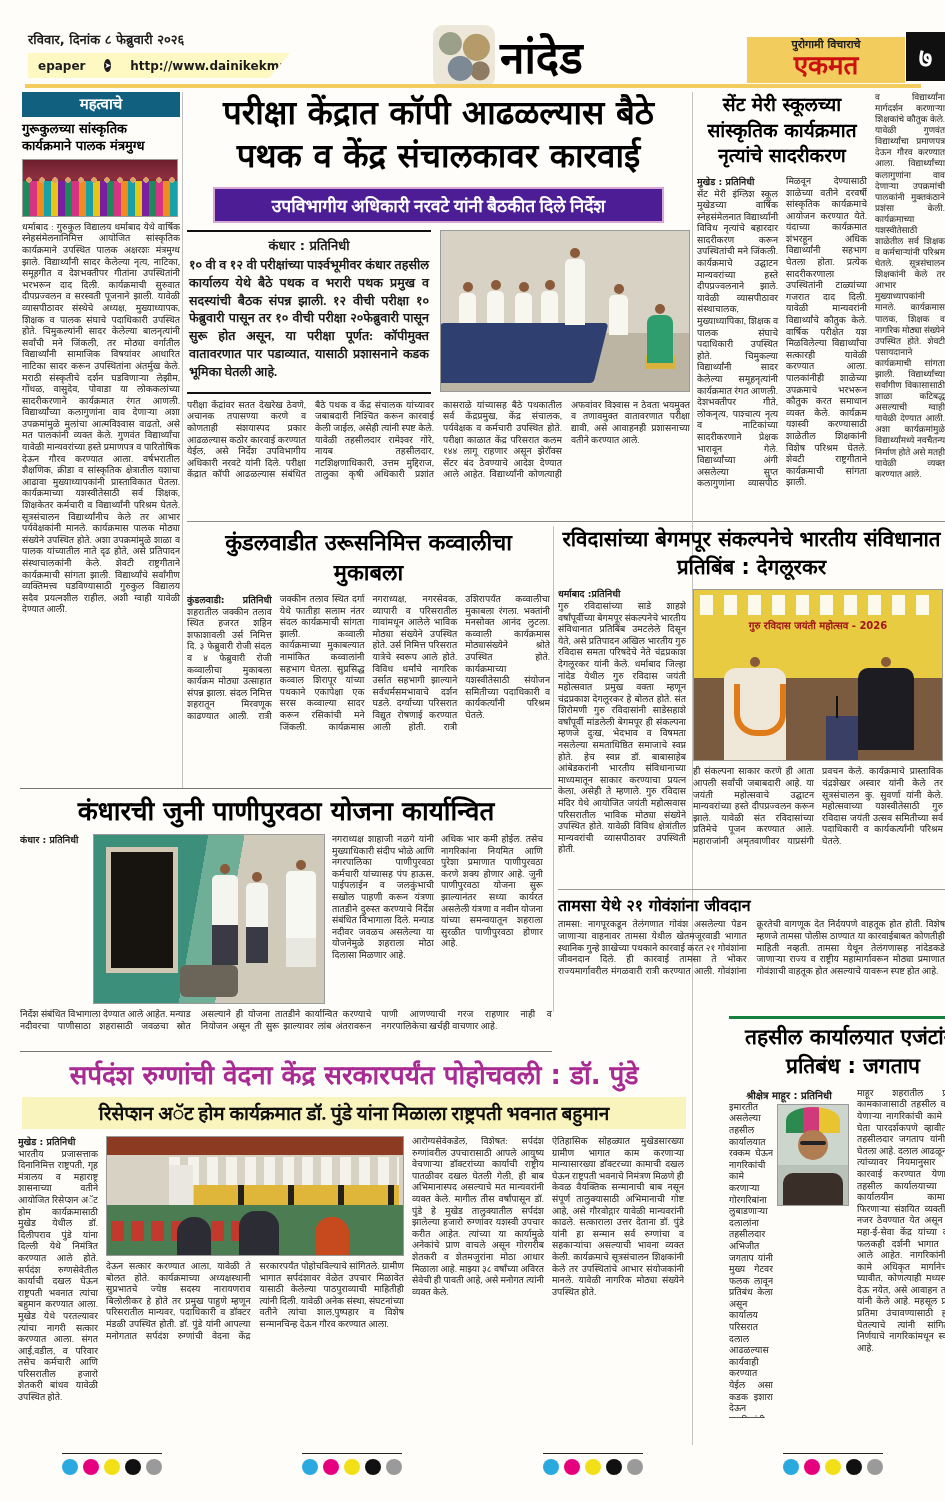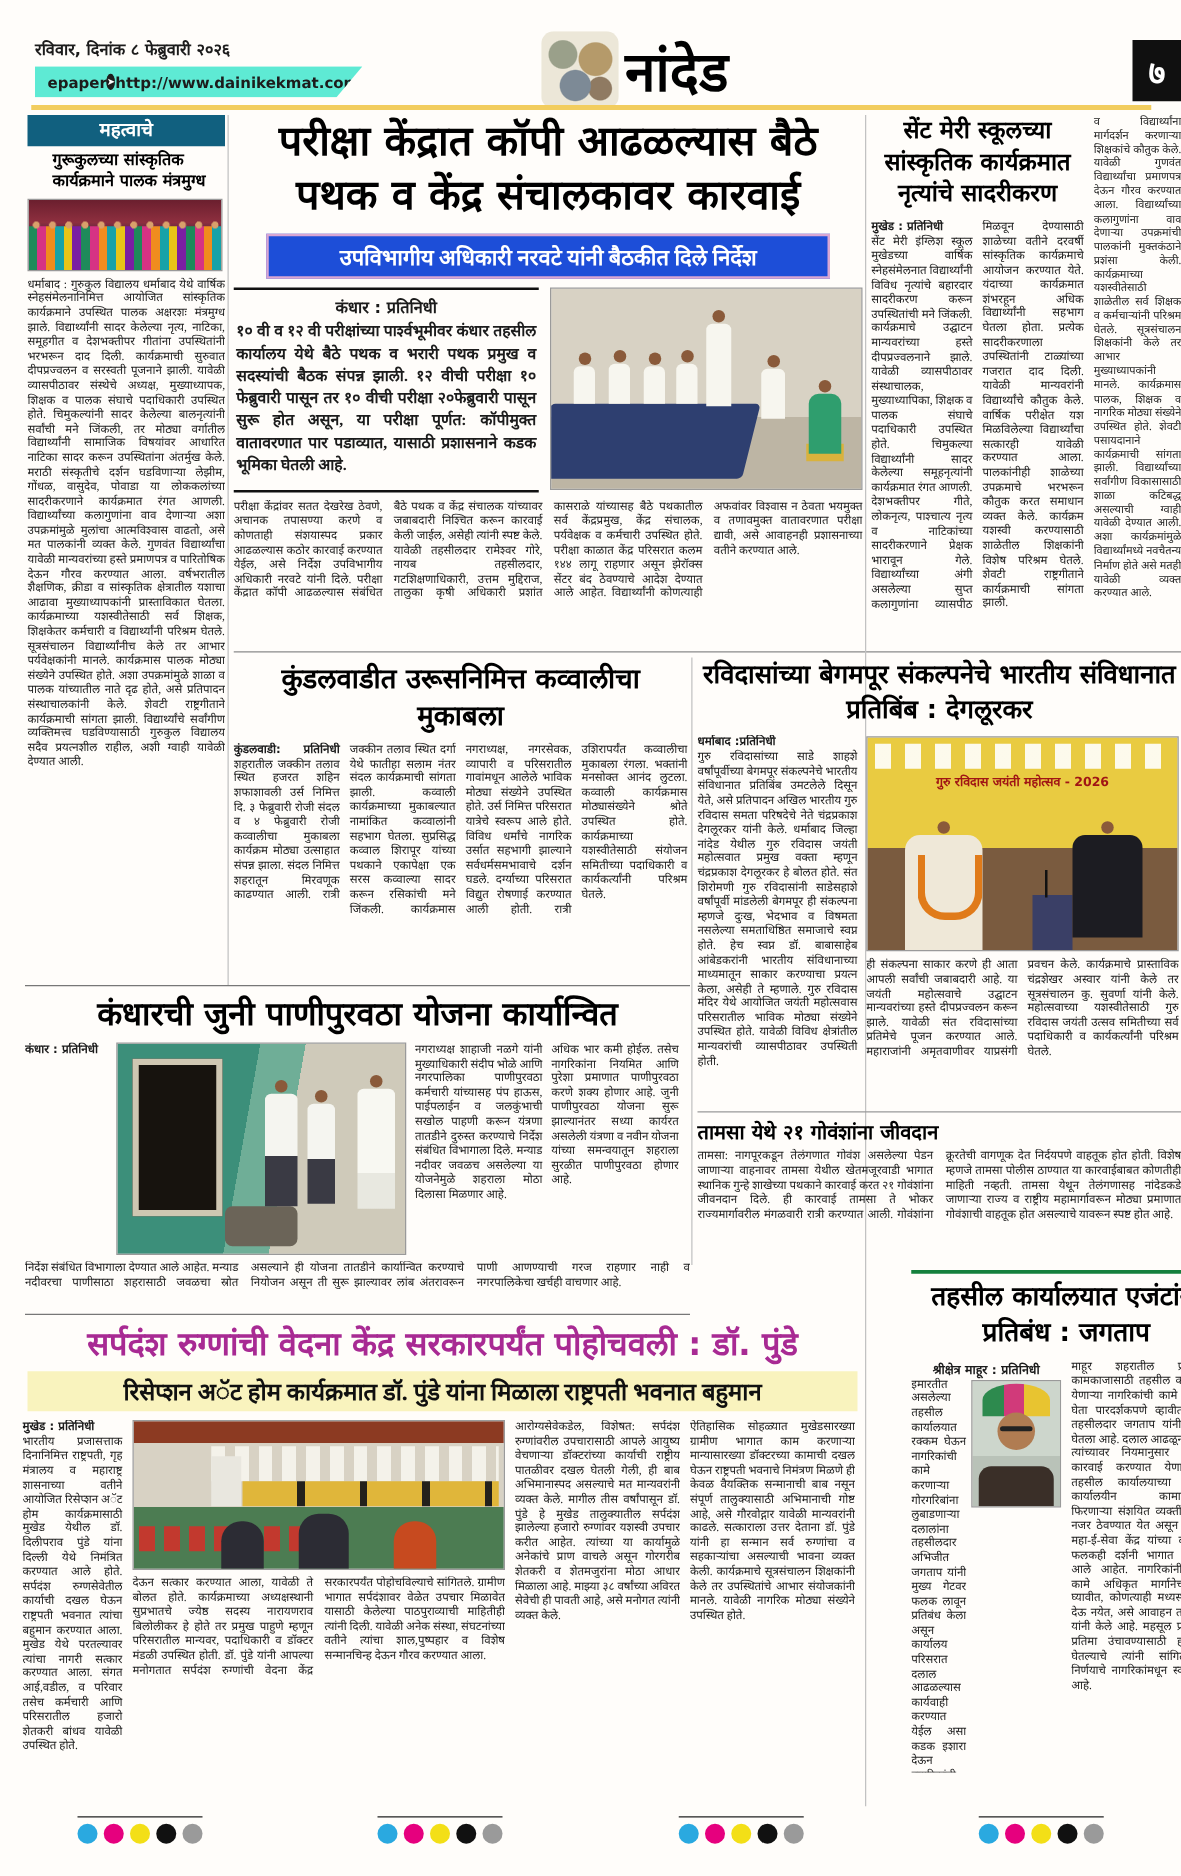--- a/index.html
+++ b/index.html
@@ -9,28 +9,28 @@
   .sans{font-family:"DejaVu Sans","Liberation Sans",sans-serif;}
   .headline{font-family:"DejaVu Sans","Liberation Sans",sans-serif;font-weight:bold;color:#000;}
   .bodytxt{font-size:9.2px;line-height:1.26;text-align:justify;overflow:hidden;margin:0;}
   .byline{font-weight:bold;text-align:center;font-family:"DejaVu Sans","Liberation Sans",sans-serif;}
   .hline{background:#8a8a8a;height:1px;}
   .vline{background:#c2c2c2;width:1px;}
   .photo{position:relative;overflow:hidden;border:1px solid #9a9a9a;flex:0 0 auto;}
   .fig{position:absolute;border-radius:5px 5px 0 0;background:#f7f6ef;}
   .fig::before{content:"";position:absolute;top:-11px;left:50%;margin-left:-5px;width:10px;height:10px;border-radius:50%;background:#8a5a3a;}
   
-  .ribbon{background:#5eead4;clip-path:polygon(0 0,100% 0,92% 100%,0 100%);display:flex;align-items:center;gap:0;padding:0 14px 0 10px;}
+  .ribbon{background:#fef9c3;clip-path:polygon(0 0,100% 0,92% 100%,0 100%);display:flex;align-items:center;gap:19px;padding:0 14px 0 10px;}
   .globe{display:inline-block;width:13px;height:13px;border-radius:50%;background:#1d1d1d;color:#fff;font-size:8px;line-height:13px;text-align:center;}
   .brandband{background:#f2cd5e;text-align:center;padding-top:2px;}
   .pageno{background:#101010;color:#fff;display:flex;align-items:center;justify-content:center;}
   
   .imp-title{background:#11607f;color:#fff;text-align:center;font-weight:bold;font-size:15px;line-height:25px;height:25px;}
   
-  .kicker-purple{background:#1d4ed8;color:#fff;text-align:center;font-weight:bold;font-size:17.5px;padding:4px 2px;border:2px solid #d9a6d3;}
+  .kicker-purple{background:#4c1d95;color:#fff;text-align:center;font-weight:bold;font-size:17.5px;padding:4px 2px;border:2px solid #d9a6d3;}
   .kicker-yellow{background:#f9f3be;color:#101010;text-align:center;font-weight:bold;font-size:19px;padding:3px 2px;}
   
   .ph-group{background:linear-gradient(180deg,#6b1f2e 0%,#8e2f3f 32%,#4a2342 48%,#24331f 100%);}
   .ph-group .stripes{position:absolute;left:0;right:0;bottom:0;height:62%;
      background:repeating-linear-gradient(90deg,#1e8a5a 0 7px,#d63384 7px 14px,#f08c1e 14px 21px,#17a2a8 21px 28px,#e8c417 28px 35px,#7a1fa2 35px 42px);}
   .ph-group .heads{position:absolute;left:0;right:0;top:26%;height:12px;
      background:radial-gradient(circle 3px at 6px 6px,#d9a06b 2.6px,transparent 3px);background-size:13px 12px;background-repeat:repeat-x;}
   .ph-meeting{background:linear-gradient(180deg,#d8d2c4 0 64%,#bdb5a4 64% 100%);}
   .ph-meeting .table{position:absolute;left:-8px;bottom:8px;width:168px;height:60px;background:#2e3f70;transform:skewX(-14deg);border-radius:4px;}
   .ph-ravidas{background:linear-gradient(180deg,#e9cb41 0 52%,#7a5b3f 52% 100%);}
@@ -71,28 +71,32 @@
 <div id="page">
 
   <div class="abs sans" style="left:28px;top:30px;font-weight:bold;font-size:13px;">रविवार, दिनांक ८ फेब्रुवारी २०२६</div>
   <div class="abs ribbon sans" style="left:28px;top:53px;width:238px;height:25px;font-weight:bold;font-size:12px;">
     <span>epaper</span>
     <span class="globe">➤</span>
     <span>http://www.dainikekmat.com</span>
   </div>
   <div class="abs collage" style="left:433px;top:25px;width:62px;height:62px;"></div>
   <div class="abs headline" style="left:500px;top:26px;font-size:44px;">नांदेड</div>
+  <div class="abs brandband" style="left:747px;top:37px;width:158px;height:44px;">
+    <div class="sans" style="font-weight:bold;font-size:11px;line-height:12px;">पुरोगामी विचाराचे</div>
+    <div class="sans" style="font-weight:bold;font-size:26px;line-height:28px;color:#cc1111;">एकमत</div>
+  </div>
   <div class="abs pageno sans" style="left:906px;top:32px;width:39px;height:49px;font-weight:bold;font-size:26px;">
     <span>७</span>
   </div>
   <div class="abs" style="left:25px;top:84px;width:896px;height:4px;background:#f2cd5e;"></div>
 
   <div class="abs" style="left:22px;top:92px;width:158px;height:696px;">
     <div class="imp-title sans">महत्वाचे</div>
-    <div class="headline" style="font-size:13px;line-height:1.3;margin-top:4px;margin-left:20px;">गुरूकुलच्या सांस्कृतिक कार्यक्रमाने पालक मंत्रमुग्ध</div>
+    <div class="headline" style="font-size:13px;line-height:1.3;margin-top:4px;">गुरूकुलच्या सांस्कृतिक कार्यक्रमाने पालक मंत्रमुग्ध</div>
     <div class="photo ph-group" style="width:154px;height:56px;margin-top:4px;">
       <div class="stripes"></div>
       <div class="heads"></div>
     </div>
     <p class="bodytxt" style="margin-top:5px;height:568px;">धर्माबाद : गुरुकुल विद्यालय धर्माबाद येथे वार्षिक स्नेहसंमेलनानिमित्त आयोजित सांस्कृतिक कार्यक्रमाने उपस्थित पालक अक्षरशः मंत्रमुग्ध झाले. विद्यार्थ्यांनी सादर केलेल्या नृत्य, नाटिका, समूहगीत व देशभक्तीपर गीतांना उपस्थितांनी भरभरून दाद दिली. कार्यक्रमाची सुरुवात दीपप्रज्वलन व सरस्वती पूजनाने झाली. यावेळी व्यासपीठावर संस्थेचे अध्यक्ष, मुख्याध्यापक, शिक्षक व पालक संघाचे पदाधिकारी उपस्थित होते. चिमुकल्यांनी सादर केलेल्या बालनृत्यांनी सर्वांची मने जिंकली, तर मोठ्या वर्गातील विद्यार्थ्यांनी सामाजिक विषयांवर आधारित नाटिका सादर करून उपस्थितांना अंतर्मुख केले. मराठी संस्कृतीचे दर्शन घडविणाऱ्या लेझीम, गोंधळ, वासुदेव, पोवाडा या लोककलांच्या सादरीकरणाने कार्यक्रमात रंगत आणली. विद्यार्थ्यांच्या कलागुणांना वाव देणाऱ्या अशा उपक्रमांमुळे मुलांचा आत्मविश्वास वाढतो, असे मत पालकांनी व्यक्त केले. गुणवंत विद्यार्थ्यांचा यावेळी मान्यवरांच्या हस्ते प्रमाणपत्र व पारितोषिक देऊन गौरव करण्यात आला. वर्षभरातील शैक्षणिक, क्रीडा व सांस्कृतिक क्षेत्रातील यशाचा आढावा मुख्याध्यापकांनी प्रास्ताविकात घेतला. कार्यक्रमाच्या यशस्वीतेसाठी सर्व शिक्षक, शिक्षकेतर कर्मचारी व विद्यार्थ्यांनी परिश्रम घेतले. सूत्रसंचालन विद्यार्थ्यांनीच केले तर आभार पर्यवेक्षकांनी मानले. कार्यक्रमास पालक मोठ्या संख्येने उपस्थित होते. अशा उपक्रमांमुळे शाळा व पालक यांच्यातील नाते दृढ होते, असे प्रतिपादन संस्थाचालकांनी केले. शेवटी राष्ट्रगीताने कार्यक्रमाची सांगता झाली. विद्यार्थ्यांचे सर्वांगीण व्यक्तिमत्त्व घडविण्यासाठी गुरुकुल विद्यालय सदैव प्रयत्नशील राहील, अशी ग्वाही यावेळी देण्यात आली.</p>
   </div>
   <div class="abs vline" style="left:182px;top:92px;height:696px;"></div>
 
   <div class="abs" style="left:187px;top:92px;width:503px;">
     <div class="headline" style="font-size:33px;line-height:1.3;text-align:center;">परीक्षा केंद्रात कॉपी आढळल्यास बैठे पथक व केंद्र संचालकावर कारवाई</div>

